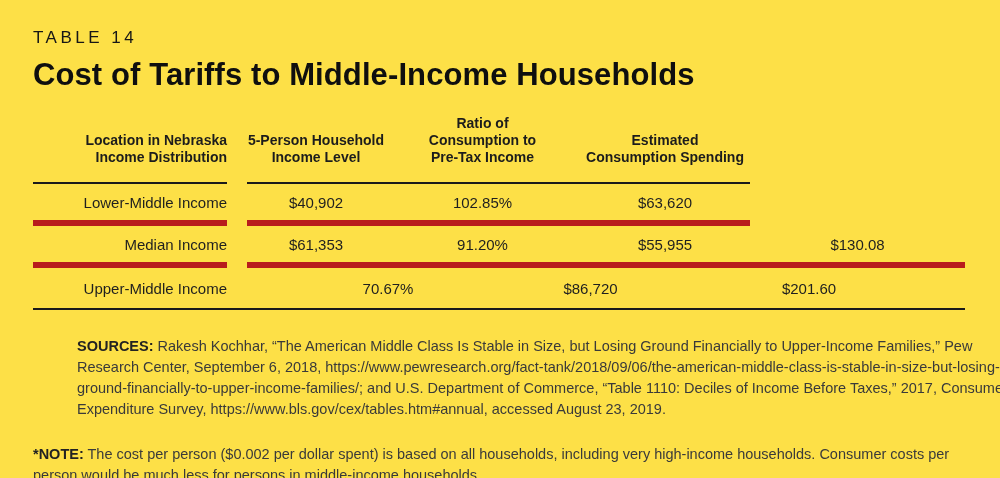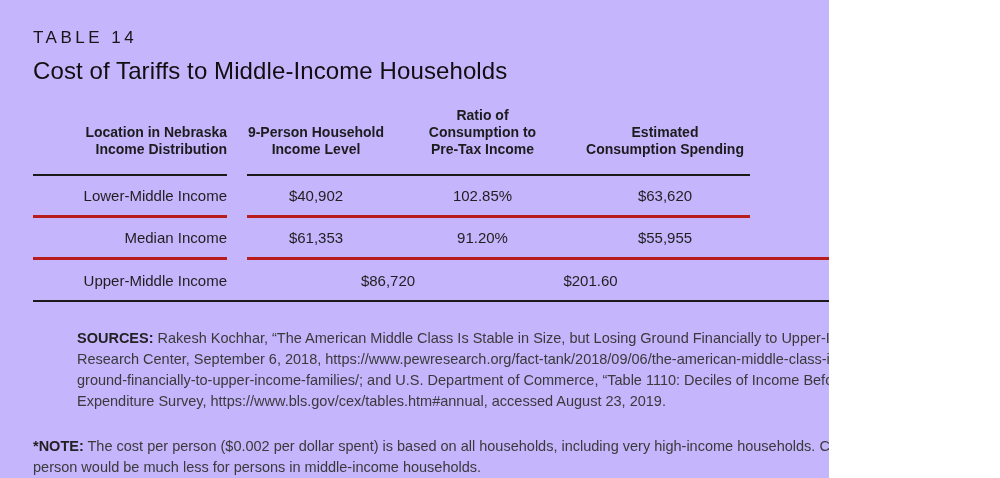--- a/index.html
+++ b/index.html
@@ -4,39 +4,39 @@
 <style>
   * { margin: 0; padding: 0; box-sizing: border-box; }
   html, body {
     width: 1000px;
     background: #ffffff;
     font-family: "Liberation Sans", "DejaVu Sans", sans-serif;
     color: #1f1f1f;
   }
   .page {
     position: relative;
-    width: 829px;
+    width: 1000px;
     height: 478px;
-    background: #c4b5fd;
+    background: #fde047;
     overflow: hidden;
   }
   .content {
     padding: 28px 35px 0 33px;
     width: 965px;
   }
   .table-label {
     font-size: 17px;
     letter-spacing: 3.5px;
     font-weight: 400;
     color: #161616;
   }
   .page-title {
     margin-top: 9px;
-    font-size: 24px;
-    font-weight: 400;
+    font-size: 31px;
+    font-weight: 700;
     color: #0f0f0f;
     letter-spacing: 0.1px;
   }
   
   .tbl { margin-top: 22px; width: 932px; }
   .t-row {
     display: grid;
     grid-template-columns: 194px 20px 138px 195px 170px 215px;
     align-items: stretch;
   }
@@ -55,21 +55,21 @@
     border-bottom: 2px solid #1a1a1a;
     white-space: pre-line;
   }
   .t-head .gap { border-bottom: none; }
   .t-head .c-loc { justify-content: flex-end; text-align: right; }
   .t-body .t-row { height: 42px; }
   .t-body .cell {
     font-size: 15px;
     color: #1f1f1f;
     align-items: center;
-    border-bottom: 3px solid #b91c1c;
+    border-bottom: 6px solid #b91c1c;
   }
   .t-body .gap { border-bottom: none; }
   .t-body .c-loc { justify-content: flex-end; text-align: right; }
   .t-body .t-row.last .cell { border-bottom: none; }
   .t-body .t-row.last { border-bottom: 2px solid #1a1a1a; gap: 36px; }
   
   .src-block {
     margin-top: 26px;
     width: 932px;
     font-size: 14.5px;
@@ -97,21 +97,21 @@
 
     <h1 class="page-title">Cost of Tariffs to Middle-Income Households</h1>
 
     <div class="tbl">
 
       <div class="t-head">
         <div class="t-row">
           <div class="cell c-loc">Location in Nebraska
 Income Distribution</div>
           <div class="cell gap"></div>
-          <div class="cell">9-Person Household
+          <div class="cell">5-Person Household
 Income Level</div>
           <div class="cell">Ratio of
 Consumption to
 Pre-Tax Income</div>
           <div class="cell">Estimated
 Consumption Spending</div>
         </div>
       </div>
 
       <div class="t-body">
@@ -129,20 +129,21 @@
           <div class="cell gap"></div>
           <div class="cell">$61,353</div>
           <div class="cell">91.20%</div>
           <div class="cell">$55,955</div>
           <div class="cell">$130.08</div>
         </div>
 
         <div class="t-row last">
           <div class="cell c-loc">Upper-Middle Income</div>
           <div class="cell gap"></div>
+          <div class="cell">70.67%</div>
           <div class="cell">$86,720</div>
           <div class="cell">$201.60</div>
         </div>
 
       </div>
     </div>
 
     <p class="src-block"><span class="bold-label">SOURCES:</span><span> Rakesh Kochhar, “The American Middle Class Is Stable in Size, but Losing Ground Financially to Upper-Income Families,” Pew Research Center, September 6, 2018, https://www.pewresearch.org/fact-tank/2018/09/06/the-american-middle-class-is-stable-in-size-but-losing-ground-financially-to-upper-income-families/; and U.S. Department of Commerce, “Table 1110: Deciles of Income Before Taxes,” 2017, Consumer Expenditure Survey, https://www.bls.gov/cex/tables.htm#annual, accessed August 23, 2019.</span></p>
 
     <p class="note-block"><span class="bold-label">*NOTE:</span><span> The cost per person ($0.002 per dollar spent) is based on all households, including very high-income households. Consumer costs per person would be much less for persons in middle-income households.</span></p>

